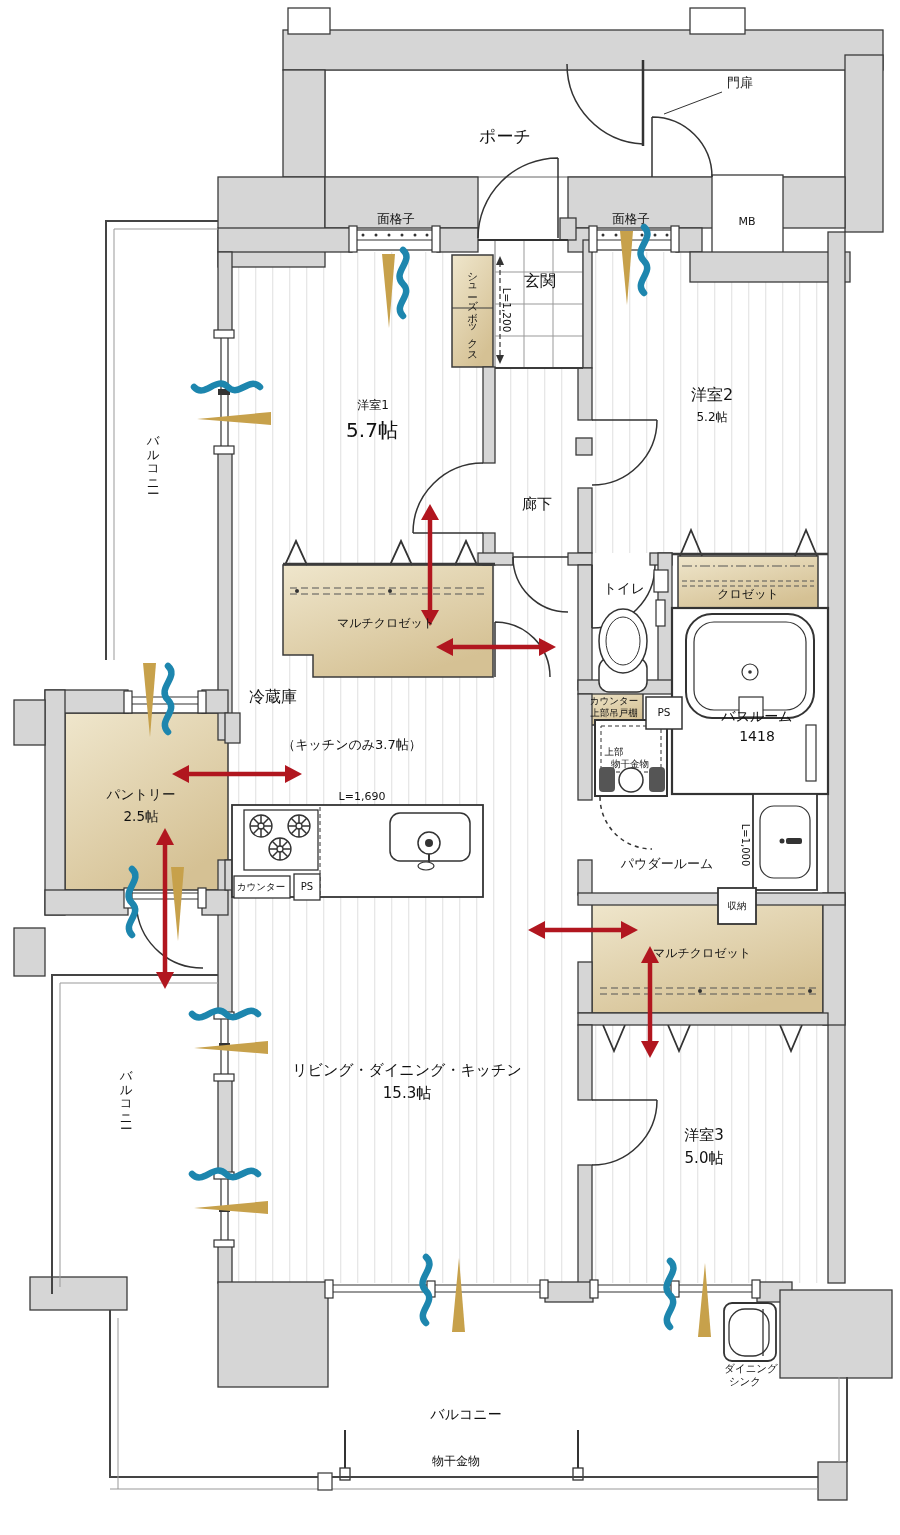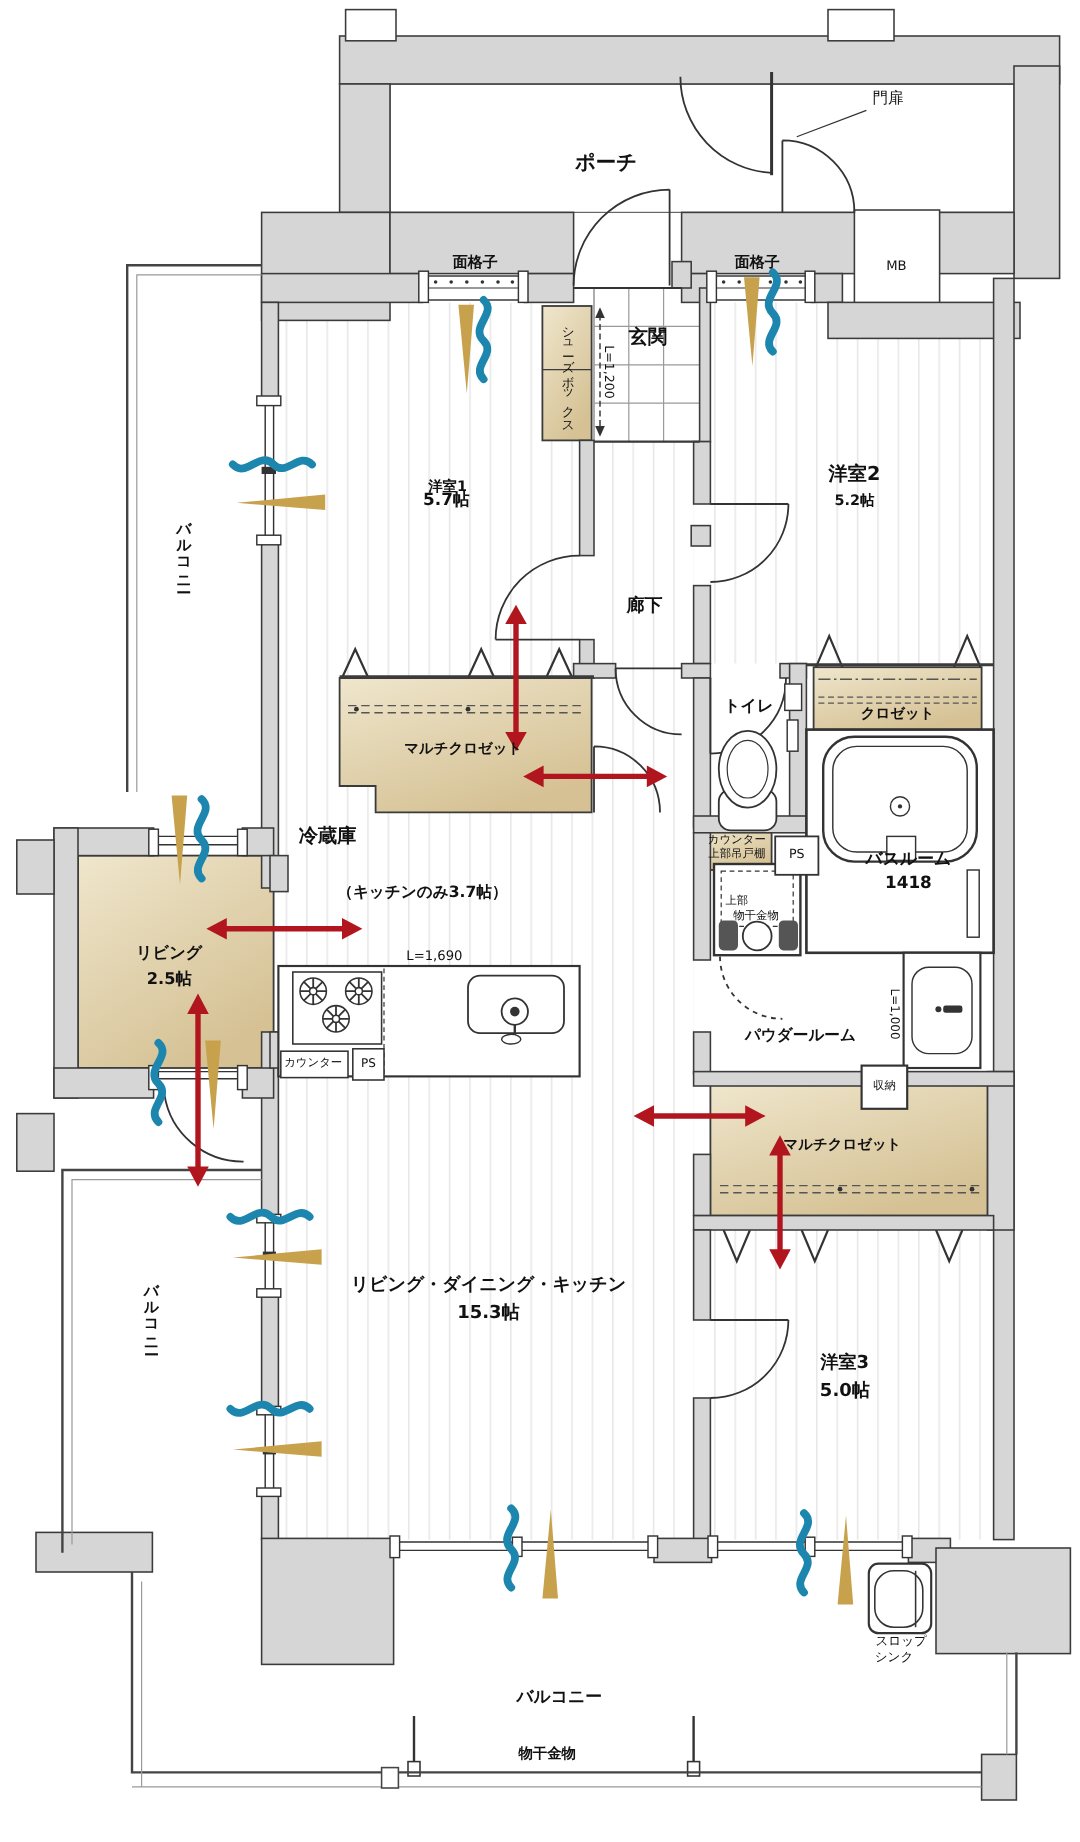--- a/index.html
+++ b/index.html
@@ -1,20 +1,20 @@
 <!DOCTYPE html>
 <html><head>
 <meta charset="utf-8">
 <style>
   html,body{margin:0;padding:0;background:#fff;}
   .plan{position:relative;width:900px;height:1535px;background:#fff;overflow:hidden;
         font-family:"DejaVu Sans","Liberation Sans",sans-serif;}
   .plan svg{position:absolute;left:0;top:0;}
   .lbl{position:absolute;transform:translate(-50%,-50%);color:#111;white-space:nowrap;
-       text-align:center;font-weight:700;line-height:1.15;z-index:5;}
+       text-align:center;font-weight:400;line-height:1.15;z-index:5;}
   .vert{writing-mode:vertical-rl;text-orientation:upright;letter-spacing:1px;}
   .rot{transform:translate(-50%,-50%) rotate(90deg);}
   .lt{font-weight:500;}
 </style>
 </head>
 <body>
 
 <div class="plan">
 <svg width="900" height="1535" viewBox="0 0 900 1535">
   <defs>
@@ -358,48 +358,48 @@
 
 <div class="lbl" style="left:505px;top:137px;font-size:17px">ポーチ</div>
 <div class="lbl lt" style="left:740px;top:83px;font-size:13px">門扉</div>
 <div class="lbl lt" style="left:747px;top:222px;font-size:11px">MB</div>
 <div class="lbl" style="left:396px;top:219px;font-size:12.5px">面格子</div>
 <div class="lbl" style="left:631px;top:219px;font-size:12.5px">面格子</div>
 <div class="lbl" style="left:540px;top:281px;font-size:16px">玄関</div>
 <div class="lbl vert lt" style="left:473px;top:311px;font-size:10.5px">シューズボックス</div>
 <div class="lbl rot lt" style="left:507px;top:310px;font-size:10.5px">L=1,200</div>
 <div class="lbl" style="left:373px;top:406px;font-size:12px">洋室1</div>
-<div class="lbl" style="left:372px;top:417px;font-size:14px">5.7帖</div>
+<div class="lbl" style="left:372px;top:430px;font-size:20px">5.7帖</div>
 <div class="lbl" style="left:712px;top:395px;font-size:16px">洋室2</div>
 <div class="lbl" style="left:712px;top:418px;font-size:12px">5.2帖</div>
 <div class="lbl" style="left:537px;top:505px;font-size:15px">廊下</div>
 <div class="lbl" style="left:386px;top:624px;font-size:12px">マルチクロゼット</div>
 <div class="lbl" style="left:624px;top:589px;font-size:13.5px">トイレ</div>
 <div class="lbl" style="left:748px;top:595px;font-size:12px">クロゼット</div>
 <div class="lbl lt" style="left:614px;top:701px;font-size:9.5px">カウンター</div>
 <div class="lbl lt" style="left:614px;top:713px;font-size:9.5px">上部吊戸棚</div>
 <div class="lbl lt" style="left:664px;top:712px;font-size:10.5px">PS</div>
 <div class="lbl" style="left:757px;top:716px;font-size:14px">バスルーム</div>
 <div class="lbl" style="left:757px;top:736px;font-size:14px">1418</div>
 <div class="lbl" style="left:273px;top:697px;font-size:16px">冷蔵庫</div>
 <div class="lbl" style="left:352px;top:745px;font-size:13px">（キッチンのみ3.7帖）</div>
-<div class="lbl" style="left:141px;top:795px;font-size:13.5px">リビング</div>
+<div class="lbl" style="left:141px;top:795px;font-size:13.5px">パントリー</div>
 <div class="lbl" style="left:141px;top:817px;font-size:13.5px">2.5帖</div>
 <div class="lbl lt" style="left:362px;top:797px;font-size:11px">L=1,690</div>
 <div class="lbl lt" style="left:261px;top:887px;font-size:9.5px">カウンター</div>
 <div class="lbl lt" style="left:307px;top:887px;font-size:10px">PS</div>
 <div class="lbl lt" style="left:614px;top:752px;font-size:9.5px">上部</div>
 <div class="lbl lt" style="left:630px;top:764px;font-size:9.5px">物干金物</div>
 <div class="lbl" style="left:667px;top:864px;font-size:13px">パウダールーム</div>
 <div class="lbl rot lt" style="left:745px;top:845px;font-size:10px">L=1,000</div>
 <div class="lbl lt" style="left:737px;top:906px;font-size:9.5px">収納</div>
 <div class="lbl" style="left:702px;top:954px;font-size:12px">マルチクロゼット</div>
 <div class="lbl" style="left:407px;top:1071px;font-size:15px">リビング・ダイニング・キッチン</div>
 <div class="lbl" style="left:407px;top:1094px;font-size:15px">15.3帖</div>
 <div class="lbl" style="left:704px;top:1136px;font-size:15px">洋室3</div>
 <div class="lbl" style="left:704px;top:1159px;font-size:15px">5.0帖</div>
 <div class="lbl vert" style="left:153px;top:457px;font-size:12.5px">バルコニー</div>
 <div class="lbl vert" style="left:126px;top:1092px;font-size:12.5px">バルコニー</div>
 <div class="lbl" style="left:466px;top:1414px;font-size:14px">バルコニー</div>
 <div class="lbl" style="left:456px;top:1462px;font-size:12px">物干金物</div>
-<div class="lbl lt" style="left:751px;top:1368px;font-size:10.5px">スロップ</div>
+<div class="lbl lt" style="left:751px;top:1368px;font-size:10.5px">ダイニング</div>
 <div class="lbl lt" style="left:745px;top:1381px;font-size:10.5px">シンク</div>
 </div>
 
 </body></html>

